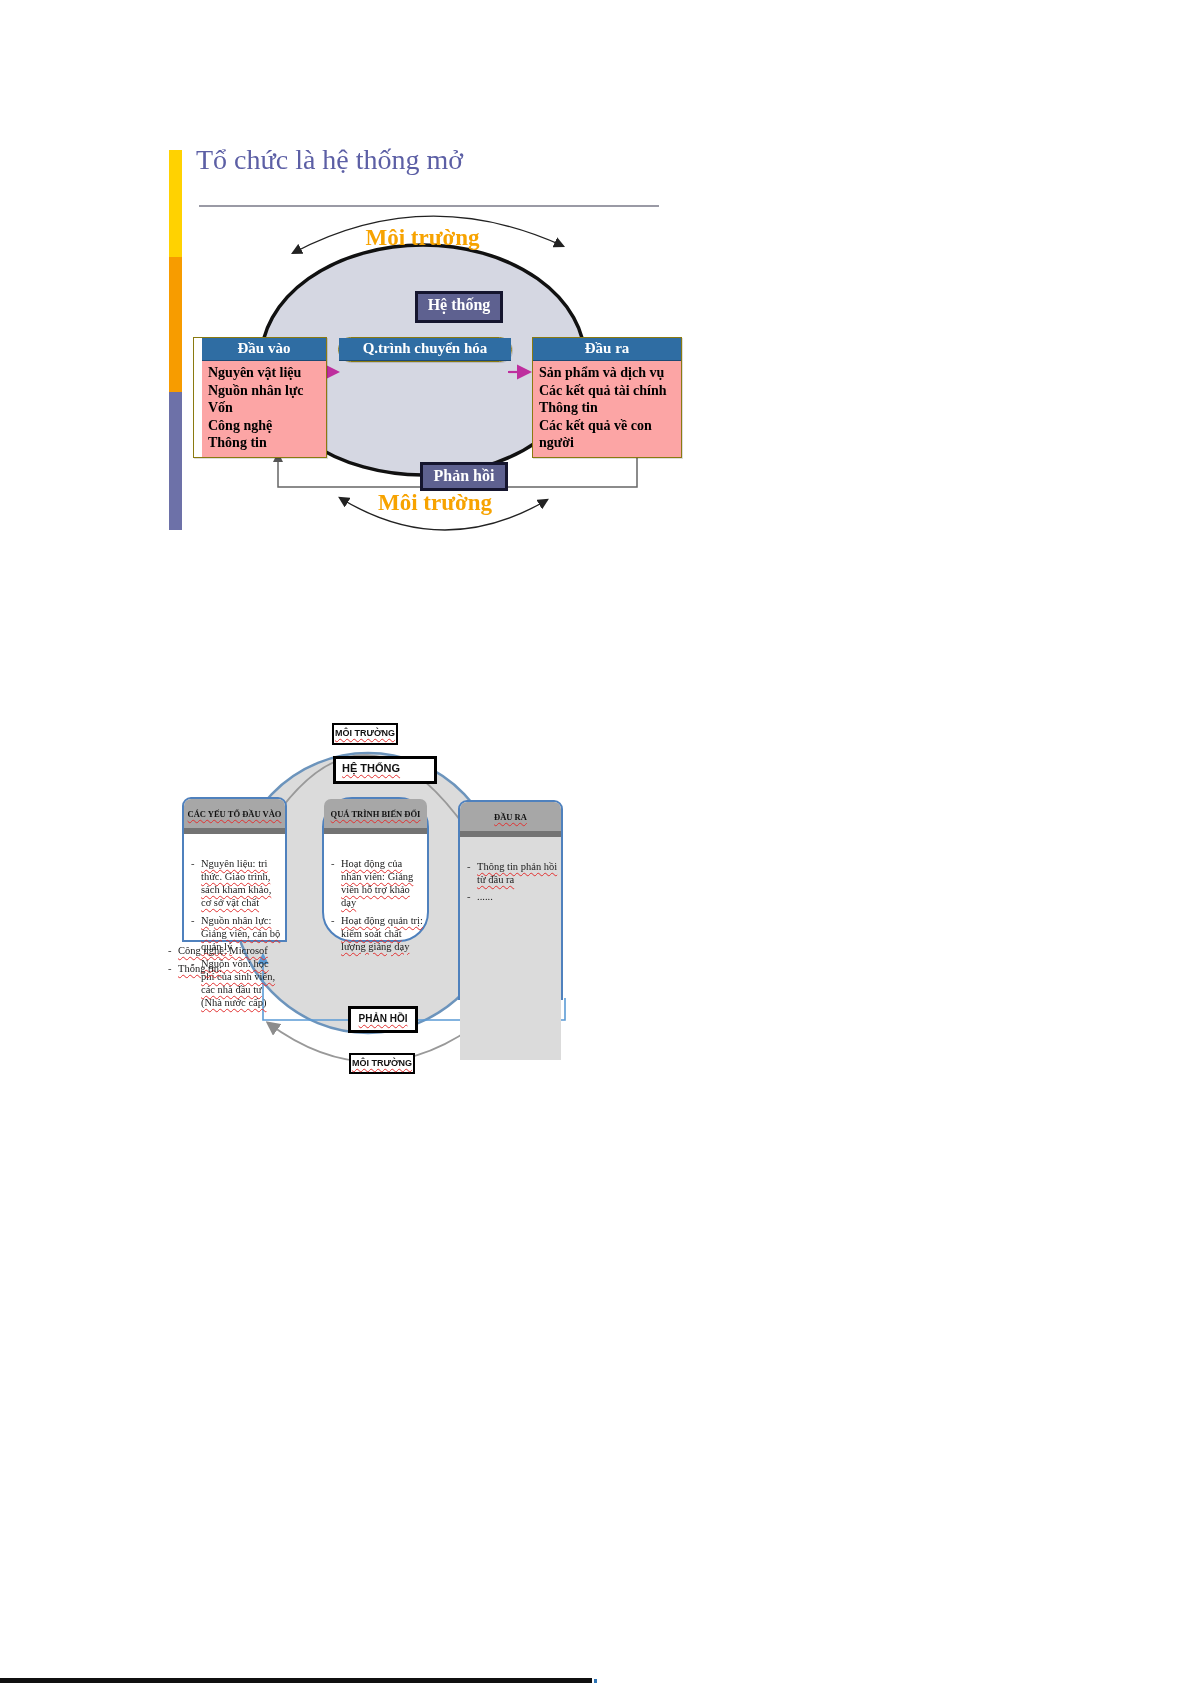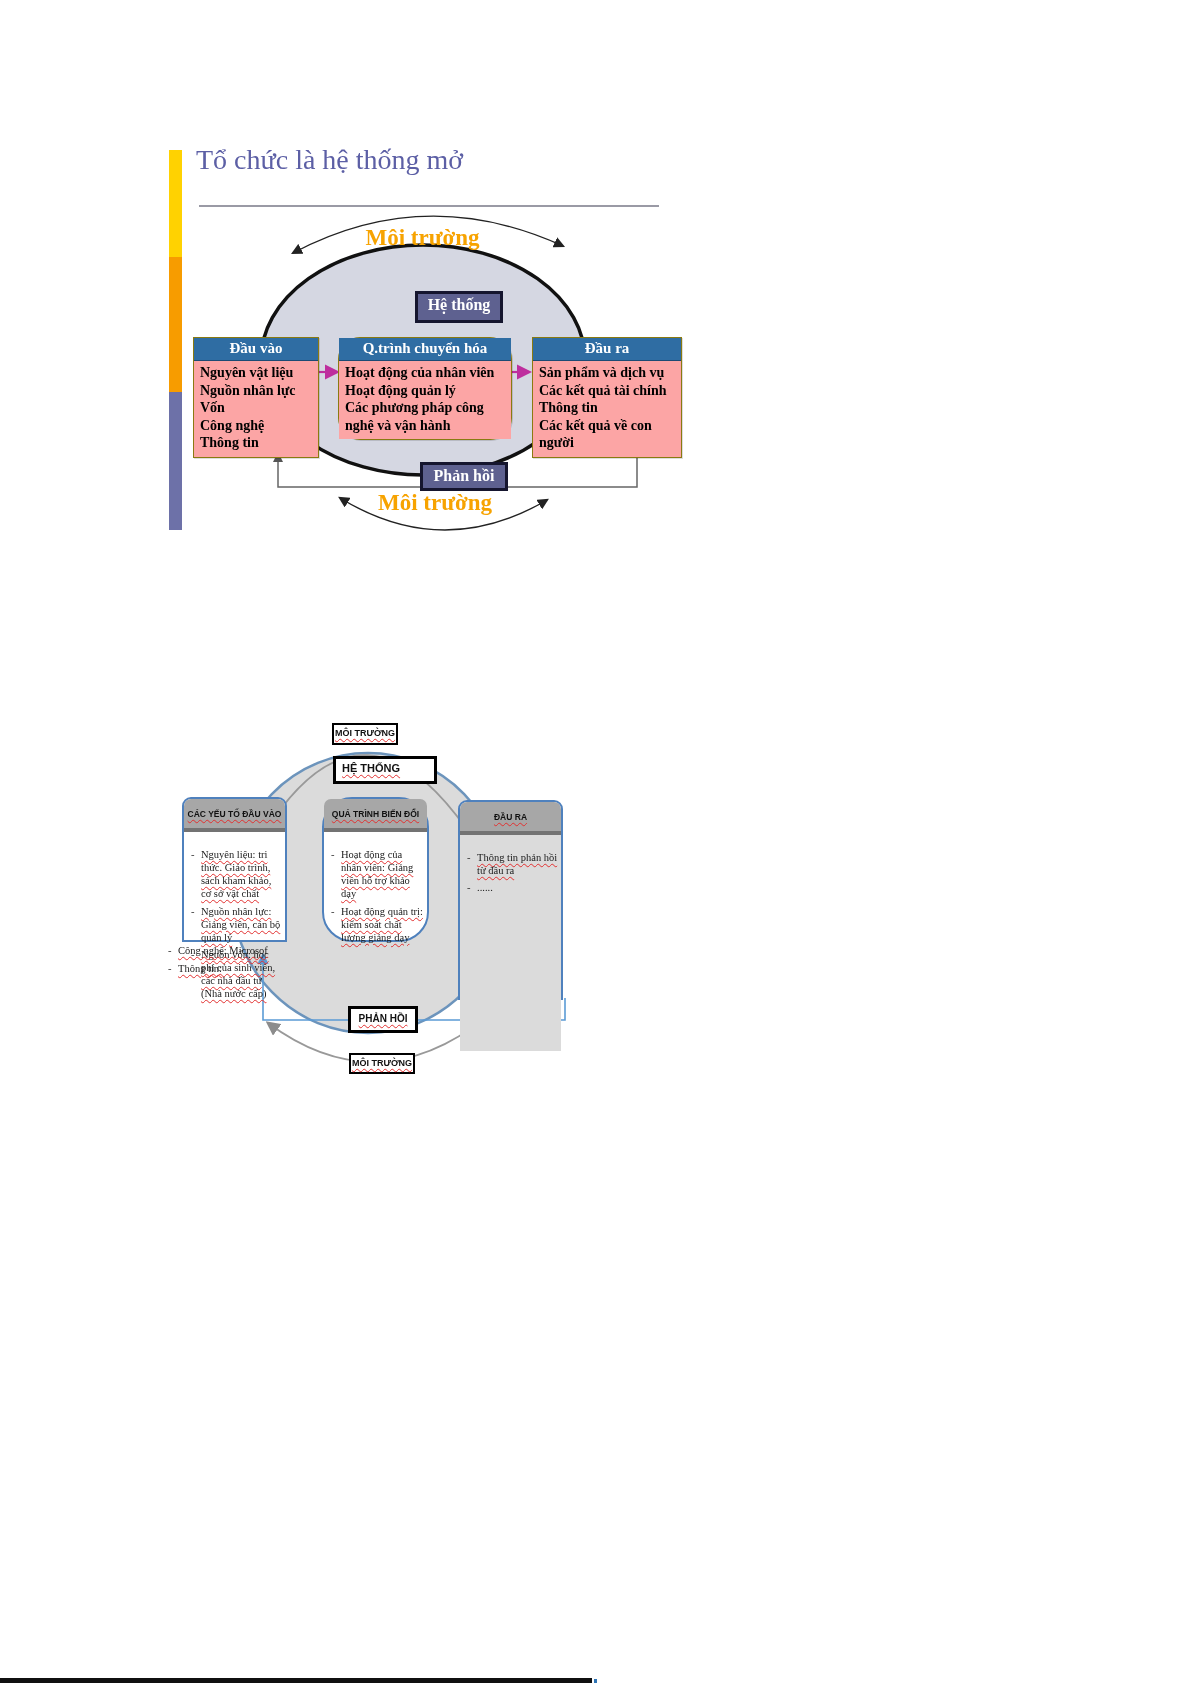--- a/index.html
+++ b/index.html
@@ -17,21 +17,21 @@
   #s1-divider{left:199px;top:205px;width:460px;height:2px;background:#9a9aa5;}
   #s1-svg{left:155px;top:208px;}
   #s1-env-top{left:330px;top:225px;width:185px;text-align:center;font-size:23px;font-weight:bold;color:#F7A300;}
   #s1-system{
     left:415px;top:291px;width:82px;height:24px;background:#5E6190;border:3px solid #15152E;
     color:#ffffff;font-weight:bold;font-size:16px;text-align:center;padding-top:2px;
   }
   .s1-box{position:absolute;border:1px solid #8a7a10;box-shadow:1px 1px 0 #00000022;}
   .s1-head{background:#2F6DA3;color:#ffffff;font-weight:bold;font-size:15px;text-align:center;padding:2px 0 3px 0;border-bottom:1px solid #1c4a74;}
   .s1-bodybox{background:#fca5a5;color:#000;font-weight:bold;font-size:14px;line-height:1.25;padding:3px 2px 5px 6px;}
-  #s1-box-input{left:193px;top:337px;width:124px;}
+  #s1-box-input{left:193px;top:337px;width:124px;padding-left:8px;}
   #s1-box-process{left:338px;top:337px;width:172px;border-radius:22px;}
   #s1-box-output{left:532px;top:337px;width:148px;}
   #s1-feedback{
     left:420px;top:462px;width:82px;height:21px;background:#5E6190;border:3px solid #15152E;
     color:#ffffff;font-weight:bold;font-size:16px;text-align:center;padding-top:2px;
   }
   #s1-env-bottom{left:345px;top:490px;width:180px;text-align:center;font-size:23px;font-weight:bold;color:#F7A300;}
 
   
   #d2-svg{left:160px;top:715px;}
@@ -43,25 +43,25 @@
   .wavy{
     text-decoration-line:underline;text-decoration-style:wavy;
     text-decoration-color:#e23030;text-decoration-thickness:1px;text-underline-offset:2px;
   }
   #d2-env-top{left:332px;top:723px;width:62px;height:15px;font-size:9px;padding-top:3px;}
   #d2-system{left:333px;top:756px;width:92px;height:19px;border-width:3px;font-size:11px;text-align:left;padding:3px 0 0 6px;}
   #d2-feedback{left:348px;top:1006px;width:64px;height:17px;border-width:3px;font-size:10px;padding-top:4px;}
   #d2-env-bottom{left:349px;top:1053px;width:62px;height:14px;font-size:9px;padding-top:3px;}
   .d2-box{position:absolute;border:2px solid #4F81BD;border-radius:9px 9px 0 0;background:#ffffff;}
   .d2-head{
-    background:#A7A7A7;border-bottom:4px solid #737373;border-radius:7px 7px 0 0;
-    font-family:Liberation Sans, sans-serif;font-weight:bold;font-size:8.5px;color:#111;
+    background:#A7A7A7;border-bottom:6px solid #737373;border-radius:7px 7px 0 0;
+    font-family:Liberation Serif, serif;font-weight:bold;font-size:8.5px;color:#111;
     text-align:center;padding:10px 2px 9px 2px;
   }
-  .d2-bodybox{font-size:10.5px;line-height:1.25;padding:16px 2px 4px 5px;color:#1a1a1a;}
+  .d2-bodybox{font-size:10.5px;line-height:1.25;padding:23px 2px 4px 5px;color:#1a1a1a;}
   .d2-item{position:relative;padding-left:12px;margin-bottom:4px;}
   .d2-item::before{content:"-";position:absolute;left:2px;top:0;color:#333;}
   #d2-box-input{left:182px;top:797px;width:101px;height:141px;}
   #d2-box-process{left:322px;top:797px;width:103px;height:141px;border-radius:30px;}
   #d2-box-output{left:458px;top:800px;width:101px;height:196px;}
   #d2-box-output .d2-bodybox{background:#DBDBDB;height:100%;}
   #d2-below{left:166px;top:944px;width:134px;font-size:10.5px;color:#1a1a1a;line-height:1.3;}
 
   
   #page-bottom-rule{left:0;top:1678px;width:592px;height:5px;background:#101010;}
@@ -109,25 +109,20 @@
     <div>Nguyên vật liệu</div>
     <div>Nguồn nhân lực</div>
     <div>Vốn</div>
     <div>Công nghệ</div>
     <div>Thông tin</div>
   </div>
 </div>
 
 <div class="s1-box" id="s1-box-process">
   <div class="s1-head">Q.trình chuyển hóa</div>
-  <div class="s1-bodybox">
-    <div>Hoạt động của nhân viên</div>
-    <div>Hoạt động quản lý</div>
-    <div>Các phương pháp công nghệ và vận hành</div>
-  </div>
 </div>
 
 <div class="s1-box" id="s1-box-output">
   <div class="s1-head">Đầu ra</div>
   <div class="s1-bodybox">
     <div>Sản phẩm và dịch vụ</div>
     <div>Các kết quả tài chính</div>
     <div>Thông tin</div>
     <div>Các kết quả về con người</div>
   </div>

